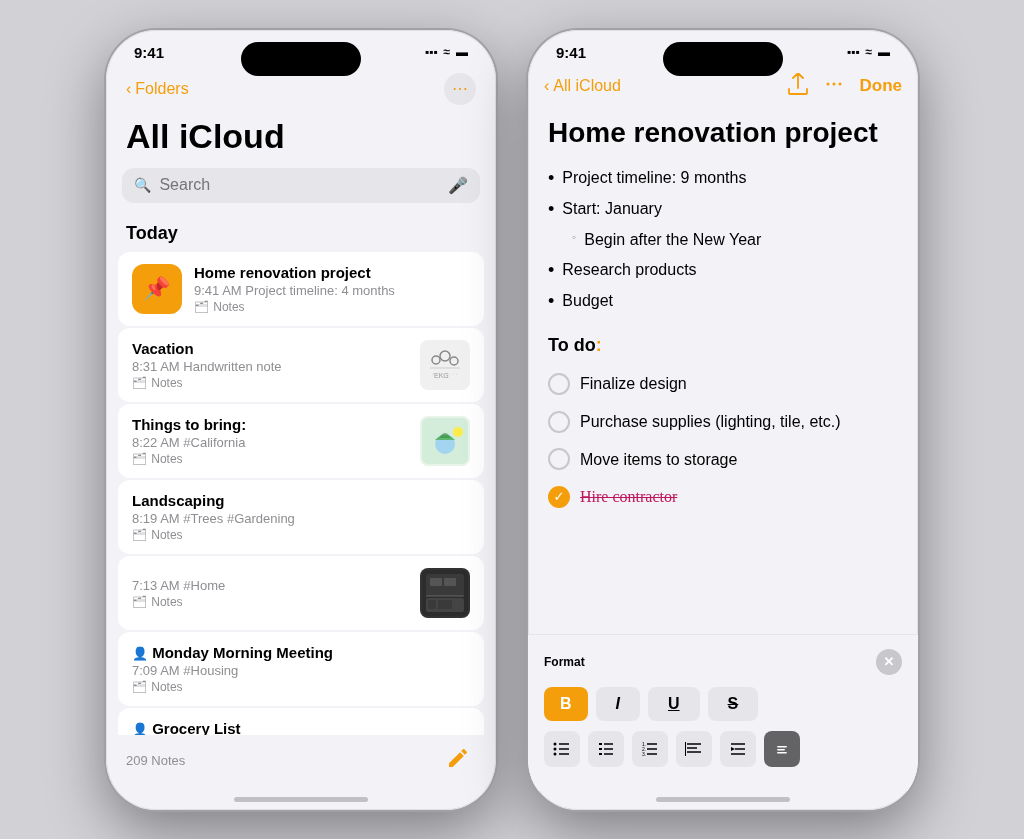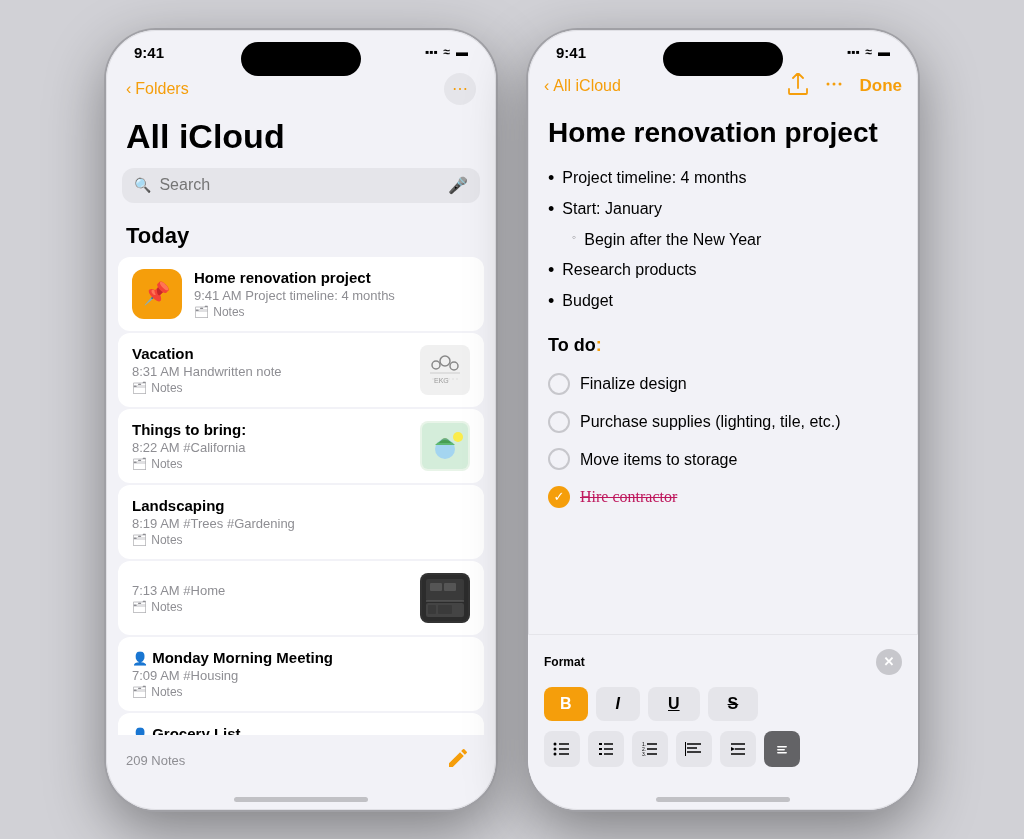--- a/index.html
+++ b/index.html
@@ -112,21 +112,21 @@
       background: none;
       border: none;
       outline: none;
       font-size: 16px;
       color: #0369a1;
       flex: 1;
     }
     .search-bar .mic-icon { color: #8e8e93; font-size: 16px; }
 
     .section-header {
-      font-size: 22px;
+      font-size: 18px;
       font-weight: 700;
       color: #000;
       padding: 4px 20px 8px;
     }
 
     .notes-list {
       flex: 1;
       overflow-y: auto;
       padding: 0 12px;
     }
@@ -611,21 +611,21 @@
         <span class="detail-done">Done</span>
       </div>
     </div>
 
     <div class="note-detail-content">
       <div class="note-detail-title">Home renovation project</div>
 
       <div class="note-body">
         <div class="bullet-item">
           <span class="bullet-dot">•</span>
-          <span>Project timeline: 4 months</span>
+          <span>Project timeline: 9 months</span>
         </div>
         <div class="bullet-item">
           <span class="bullet-dot">•</span>
           <span>Start: January</span>
         </div>
         <div class="sub-bullet">
           <span class="sub-dot">◦</span>
           <span>Begin after the New Year</span>
         </div>
         <div class="bullet-item">

